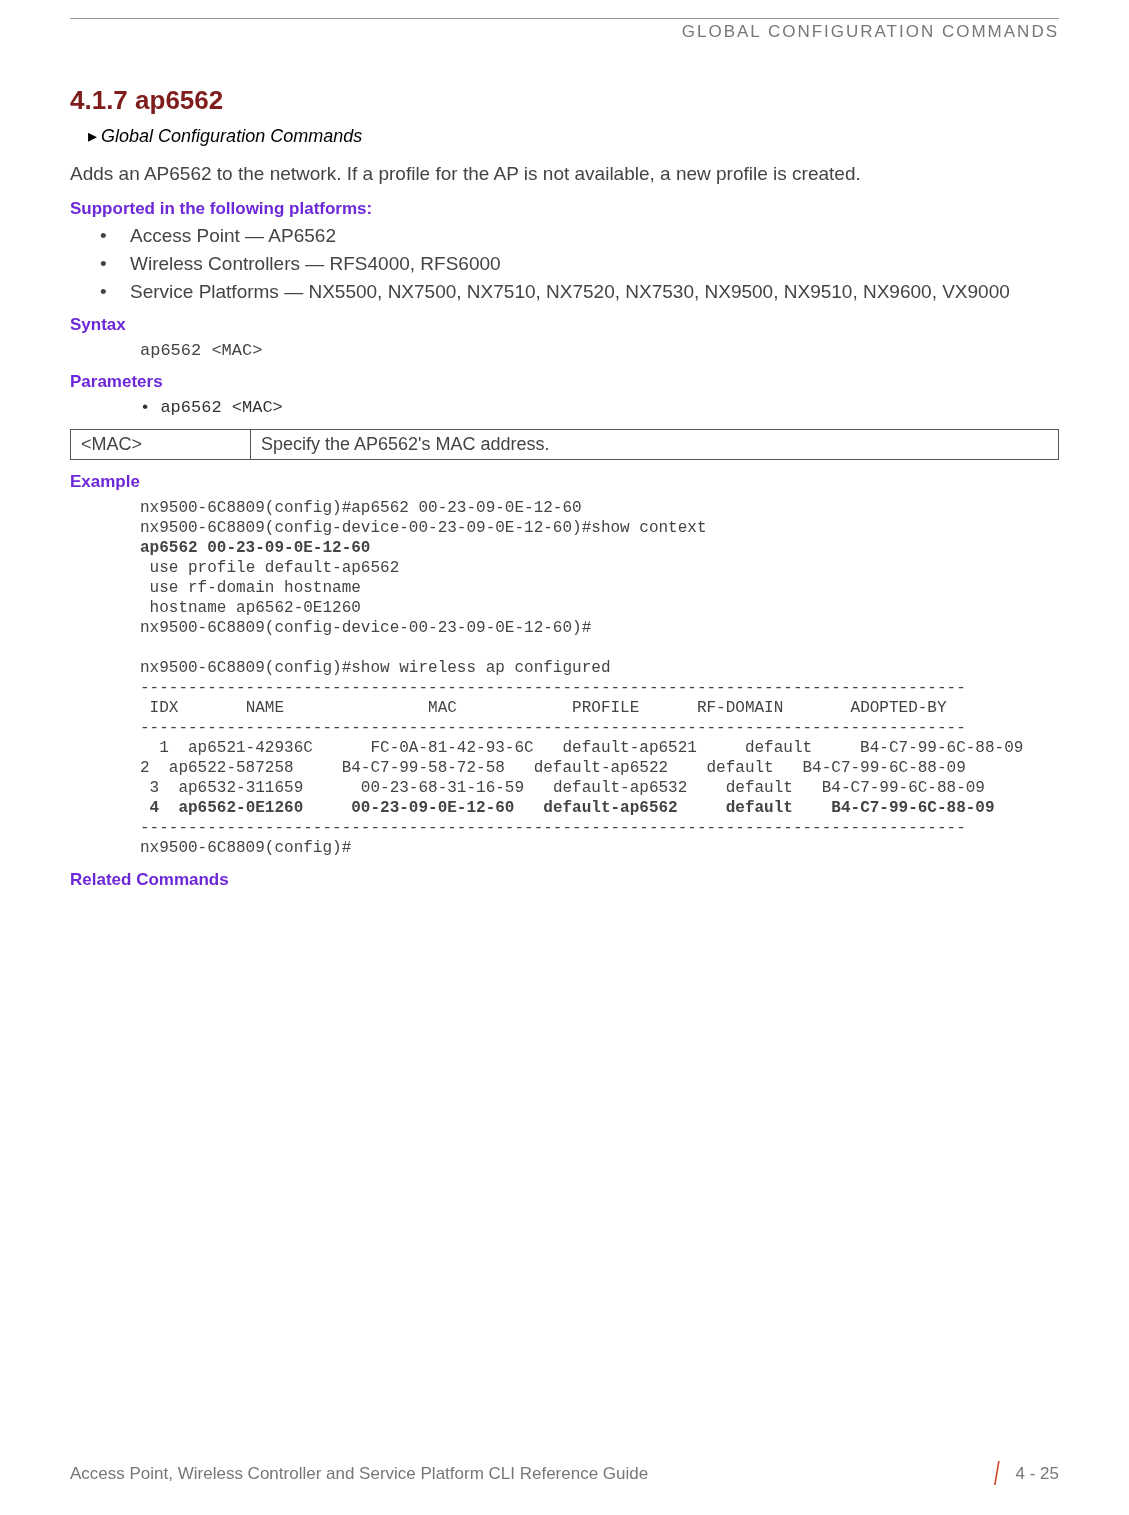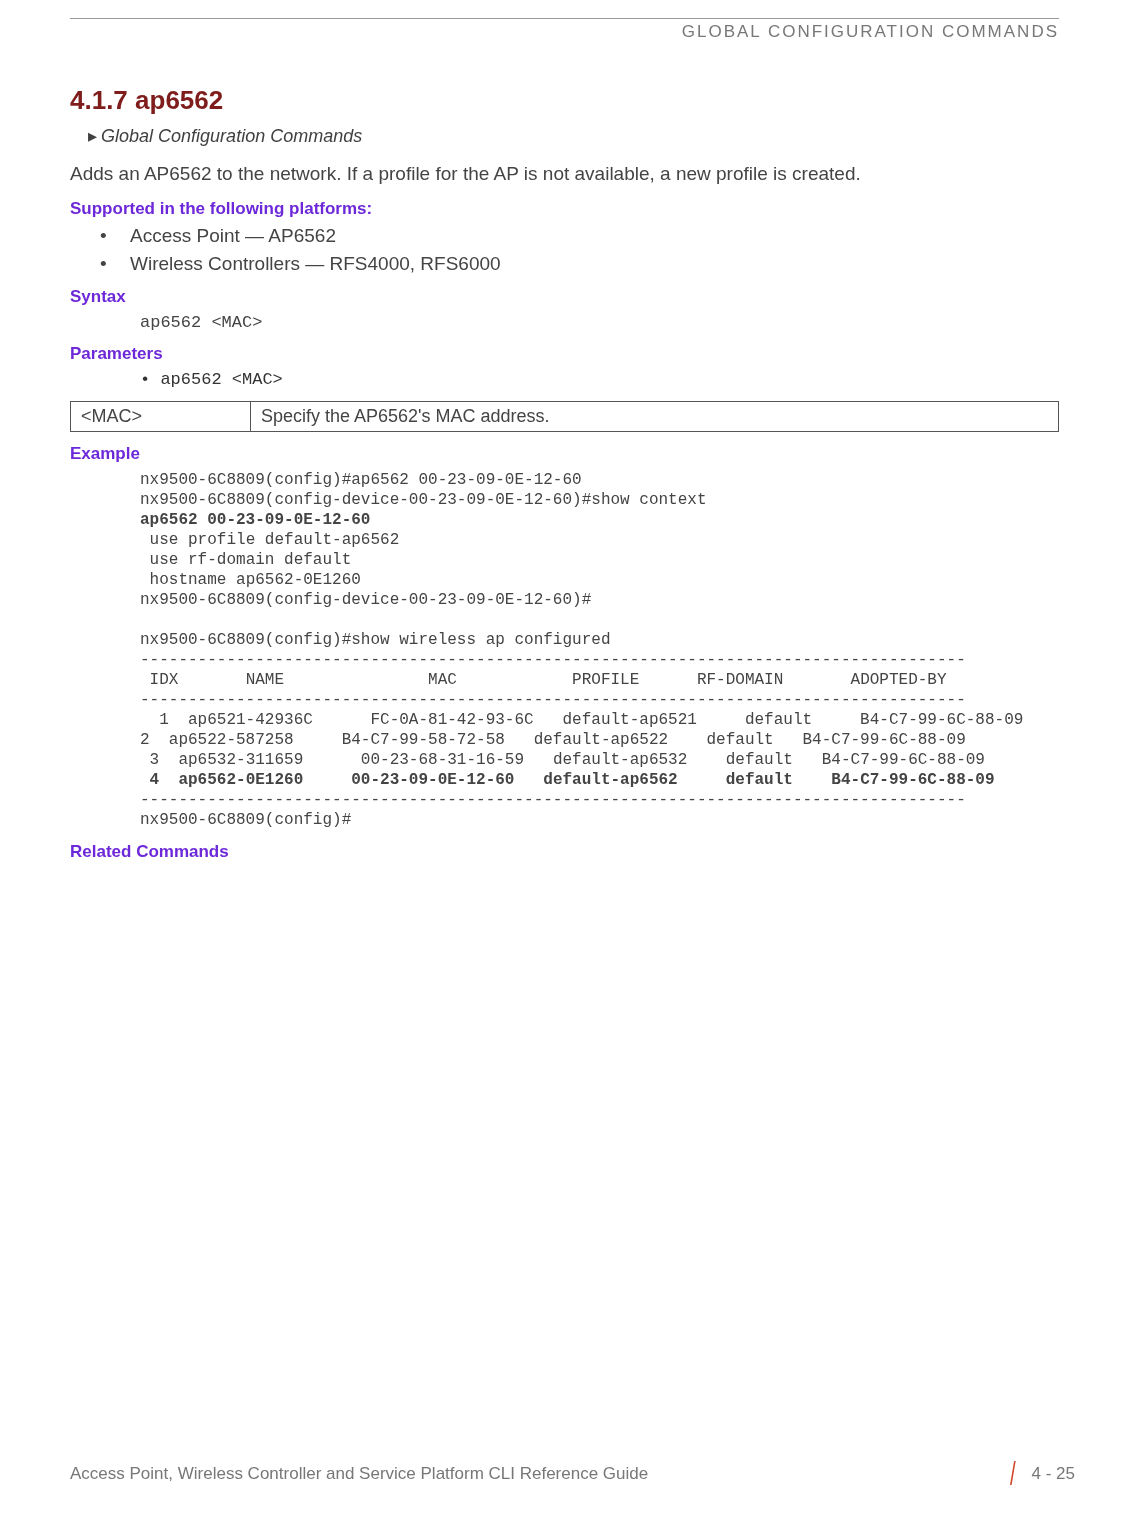--- a/index.html
+++ b/index.html
@@ -33,21 +33,21 @@
       left: 70px;
       right: 70px;
     }
     h1.section-num {
       color: #7f1d1d;
       font-size: 26px;
       font-weight: bold;
       margin-bottom: 6px;
     }
     .breadcrumb {
-      color: #404040;
+      color: #000000;
       font-style: italic;
       font-size: 18px;
       margin-bottom: 16px;
       margin-left: 18px;
       margin-top: 9px;
     }
     .breadcrumb .arrow {
       font-style: normal;
       margin-right: 4px;
     }
@@ -125,21 +125,21 @@
       margin-left: 70px;
       white-space: pre-wrap;
       line-height: 1.25;
       margin-bottom: 10px;
     }
     .example-code .bold { font-weight: bold; }
     .footer {
       position: absolute;
       bottom: 22px;
       left: 70px;
-      right: 54px;
+      right: 70px;
       display: flex;
       align-items: center;
       justify-content: space-between;
       font-size: 17px;
       color: #777;
     }
     .footer .right {
       display: flex;
       align-items: center;
       gap: 14px;
@@ -161,20 +161,21 @@
   <h1 class="section-num">4.1.7 ap6562</h1>
   <div class="breadcrumb">
     <span class="arrow">▸</span><span>Global Configuration Commands</span>
   </div>
   <p class="intro">Adds an AP6562 to the network. If a profile for the AP is not available, a new profile is created.</p>
 
   <p class="bold-head">Supported in the following platforms:</p>
   <ul class="platforms">
     <li>Access Point — AP6562</li>
     <li>Wireless Controllers — RFS4000, RFS6000</li>
+    <li>Service Platforms — NX5500, NX7500, NX7510, NX7520, NX7530, NX9500, NX9510, NX9600, VX9000</li>
   </ul>
 
   <p class="bold-head">Syntax</p>
   <div class="codeblock">ap6562 &lt;MAC&gt;</div>
 
   <p class="bold-head">Parameters</p>
   <div class="param-bullet">• ap6562 &lt;MAC&gt;</div>
   <table class="param-table">
     <tbody>
         <tr>
@@ -182,21 +183,21 @@
       <td>Specify the AP6562's MAC address.</td>
     </tr>
   </tbody>
     </table>
 
   <p class="bold-head">Example</p>
   <div class="example-code"><span>nx9500-6C8809(config)#ap6562 00-23-09-0E-12-60</span>
 <span>nx9500-6C8809(config-device-00-23-09-0E-12-60)#show context</span>
 <span class="bold">ap6562 00-23-09-0E-12-60</span>
 <span> use profile default-ap6562</span>
-<span> use rf-domain default</span>
+<span> use rf-domain hostname</span>
 <span> hostname ap6562-0E1260</span>
 <span>nx9500-6C8809(config-device-00-23-09-0E-12-60)#</span>
 <span></span>
 <span>nx9500-6C8809(config)#show wireless ap configured</span>
 <span>--------------------------------------------------------------------------------------</span>
 <span> IDX       NAME               MAC            PROFILE      RF-DOMAIN       ADOPTED-BY</span>
 <span>--------------------------------------------------------------------------------------</span>
 <span>  1  ap6521-42936C      FC-0A-81-42-93-6C   default-ap6521     default     B4-C7-99-6C-88-09</span>
 <span>2  ap6522-587258     B4-C7-99-58-72-58   default-ap6522    default   B4-C7-99-6C-88-09</span>
 <span> 3  ap6532-311659      00-23-68-31-16-59   default-ap6532    default   B4-C7-99-6C-88-09</span>

